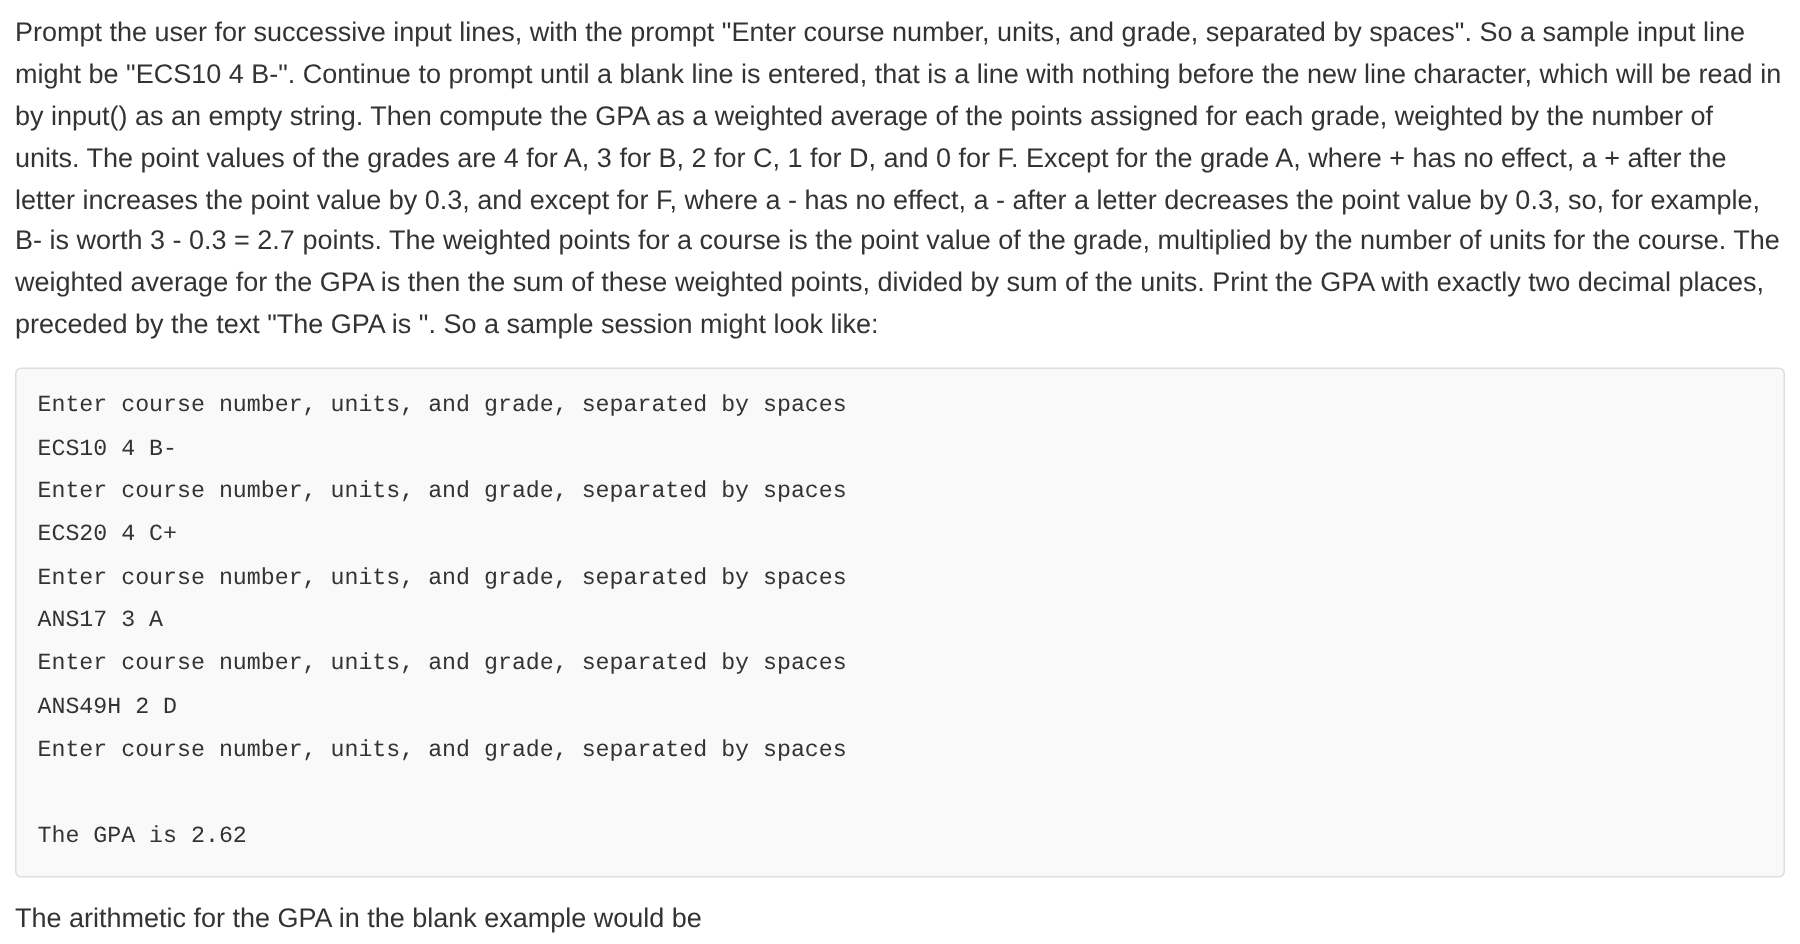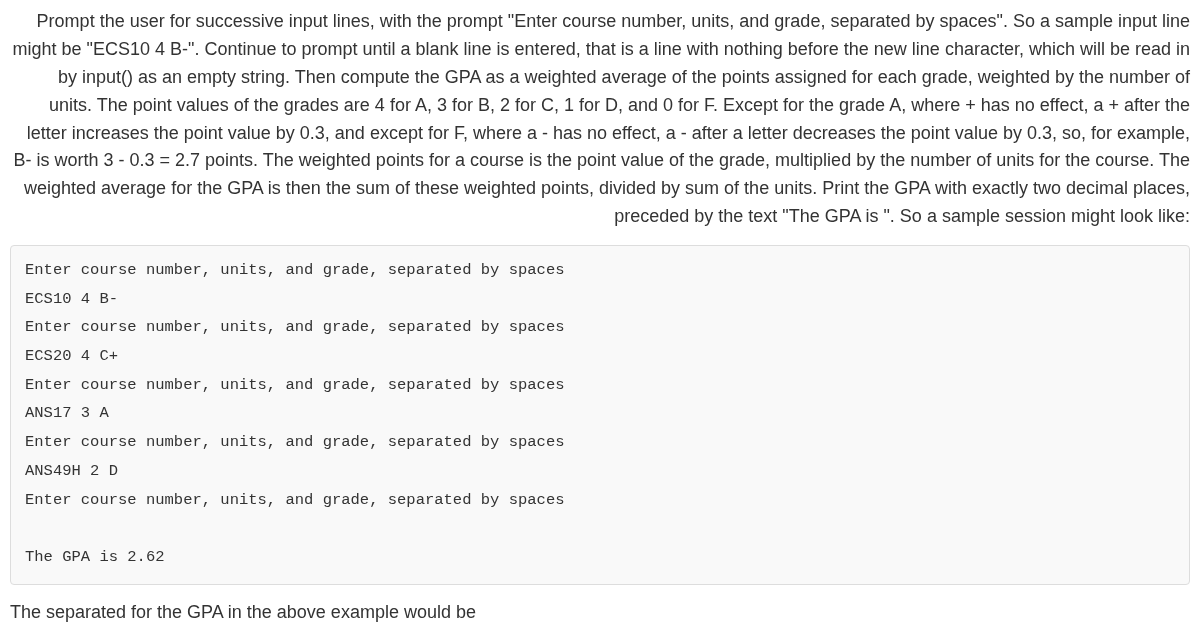--- a/index.html
+++ b/index.html
@@ -11,21 +11,20 @@
     font-family: "Helvetica Neue", Helvetica, Arial, sans-serif;
     font-size: 18px;
     line-height: 1.55;
     color: #333333;
     padding: 8px 10px 10px 10px;
     width: 1200px;
     box-sizing: border-box;
   }
   .para {
     margin: 0 0 14px 0;
-    text-align: right;
   }
   .codeblock {
     background: #f9f9f9;
     border: 1px solid #dddddd;
     border-radius: 4px;
     padding: 10px 14px 12px 14px;
     font-family: Liberation Mono, monospace;
     font-size: 15.5px;
     line-height: 1.85;
     white-space: pre;
@@ -47,13 +46,13 @@
 Enter course number, units, and grade, separated by spaces
 ECS20 4 C+
 Enter course number, units, and grade, separated by spaces
 ANS17 3 A
 Enter course number, units, and grade, separated by spaces
 ANS49H 2 D
 Enter course number, units, and grade, separated by spaces
 
 The GPA is 2.62</div>
 
-<p class="after-para">The separated for the GPA in the above example would be</p>
+<p class="after-para">The arithmetic for the GPA in the blank example would be</p>
 
 </body></html>

